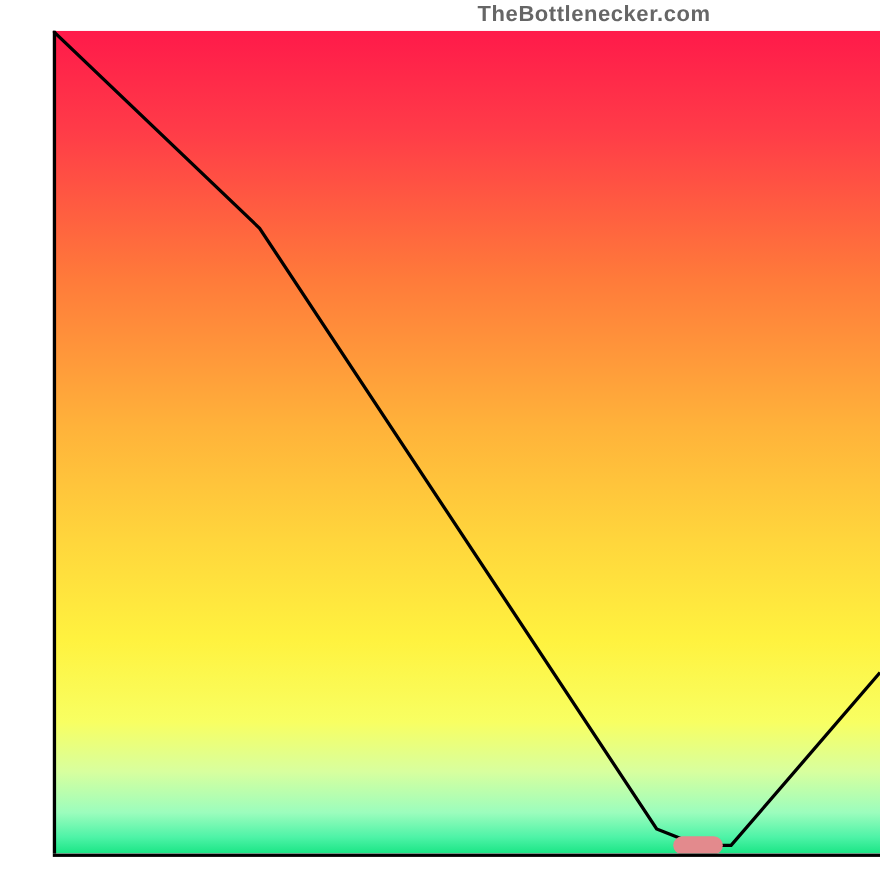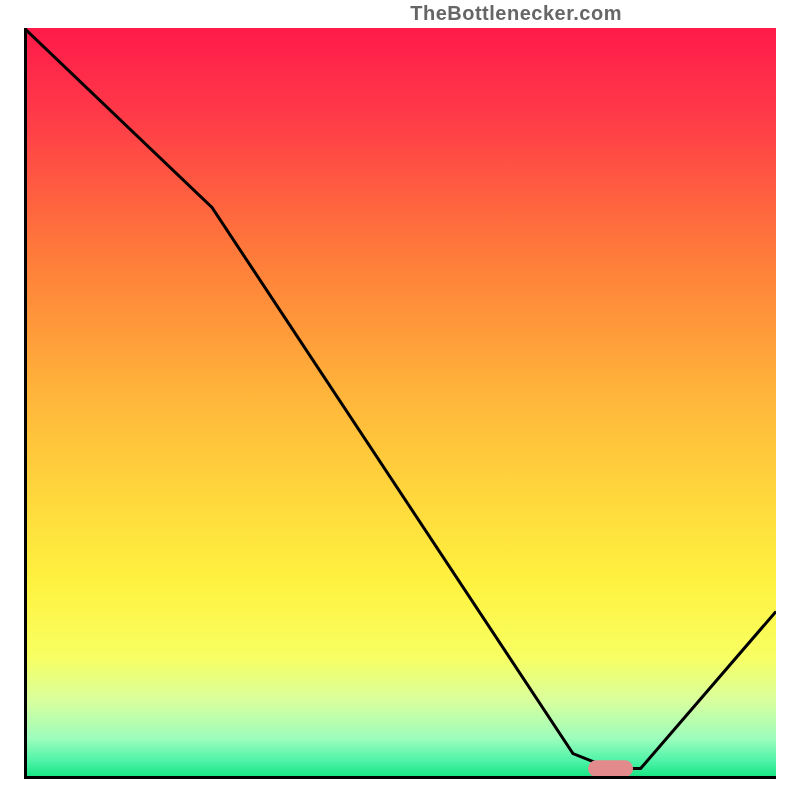--- a/index.html
+++ b/index.html
@@ -7,20 +7,21 @@
     padding: 0;
     width: 800px;
     height: 800px;
     background: #ffffff;
     font-family: Arial, sans-serif;
   }
   .container {
     position: relative;
     width: 632px;
     height: 800px;
+    margin-left: 24px;
   }
   .attribution {
     position: absolute;
     top: 2px;
     right: 10px;
     color: #666;
     font-size: 20px;
     font-weight: bold;
     letter-spacing: 0.5px;
   }

